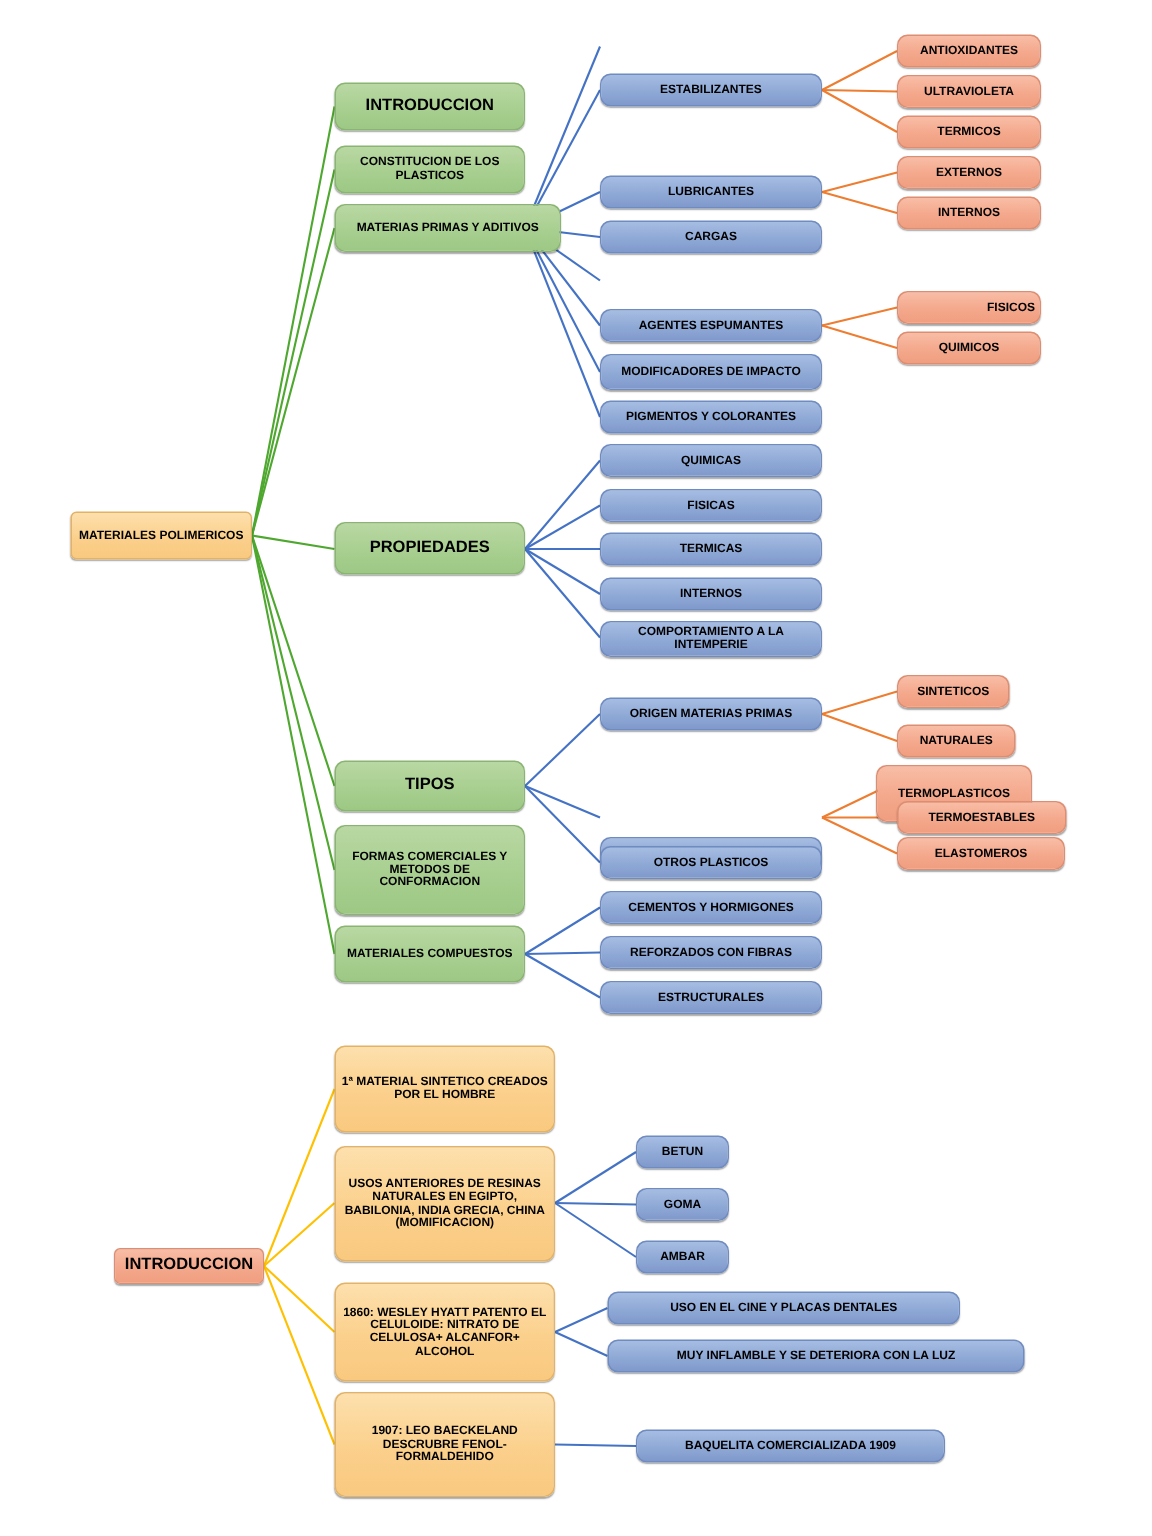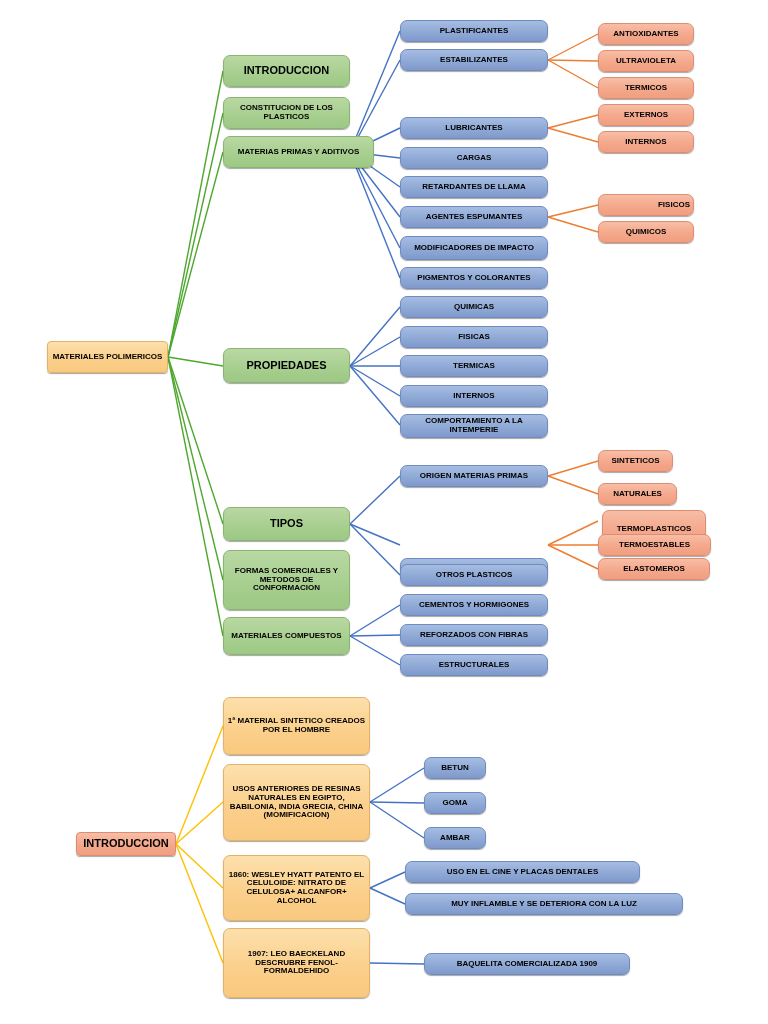--- a/index.html
+++ b/index.html
@@ -116,35 +116,29 @@
   <div class="node n-green sz9" style="left:223px;top:507px;width:127px;height:34px;">
     <span>TIPOS</span>
   </div>
   <div class="node n-green sz8" style="left:223px;top:550px;width:127px;height:60px;">
     <span>FORMAS COMERCIALES Y METODOS DE CONFORMACION</span>
   </div>
   <div class="node n-green sz8" style="left:223px;top:617px;width:127px;height:38px;">
     <span>MATERIALES COMPUESTOS</span>
   </div>
 
-  <div class="node n-blue sz8" style="left:400px;top:20px;width:148px;height:22px;">
-    <span>PLASTIFICANTES</span>
-  </div>
   <div class="node n-blue sz8" style="left:400px;top:49px;width:148px;height:22px;">
     <span>ESTABILIZANTES</span>
   </div>
   <div class="node n-blue sz8" style="left:400px;top:117px;width:148px;height:22px;">
     <span>LUBRICANTES</span>
   </div>
   <div class="node n-blue sz8" style="left:400px;top:147px;width:148px;height:22px;">
     <span>CARGAS</span>
   </div>
-  <div class="node n-blue sz8" style="left:400px;top:176px;width:148px;height:22px;">
-    <span>RETARDANTES DE LLAMA</span>
-  </div>
   <div class="node n-blue sz8" style="left:400px;top:206px;width:148px;height:22px;">
     <span>AGENTES ESPUMANTES</span>
   </div>
   <div class="node n-blue sz8" style="left:400px;top:236px;width:148px;height:24px;">
     <span>MODIFICADORES DE IMPACTO</span>
   </div>
   <div class="node n-blue sz8" style="left:400px;top:267px;width:148px;height:22px;">
     <span>PIGMENTOS Y COLORANTES</span>
   </div>
 
@@ -198,21 +192,21 @@
     <span>OTROS PLASTICOS</span>
   </div>
 
   <div class="node n-salmon sz8" style="left:598px;top:450px;width:75px;height:22px;">
     <span>SINTETICOS</span>
   </div>
   <div class="node n-salmon sz8" style="left:598px;top:483px;width:79px;height:22px;">
     <span>NATURALES</span>
   </div>
 
-  <div class="node n-salmon sz8" style="left:602px;top:510px;width:104px;height:38px;">
+  <div class="node n-salmon sz8" style="left:584px;top:510px;width:104px;height:38px;">
     <span>TERMOPLASTICOS</span>
   </div>
   <div class="node n-salmon sz8" style="left:598px;top:534px;width:113px;height:22px;">
     <span>TERMOESTABLES</span>
   </div>
   <div class="node n-salmon sz8" style="left:598px;top:558px;width:112px;height:22px;">
     <span>ELASTOMEROS</span>
   </div>
 
   <div class="node n-blue sz8" style="left:400px;top:594px;width:148px;height:22px;">

